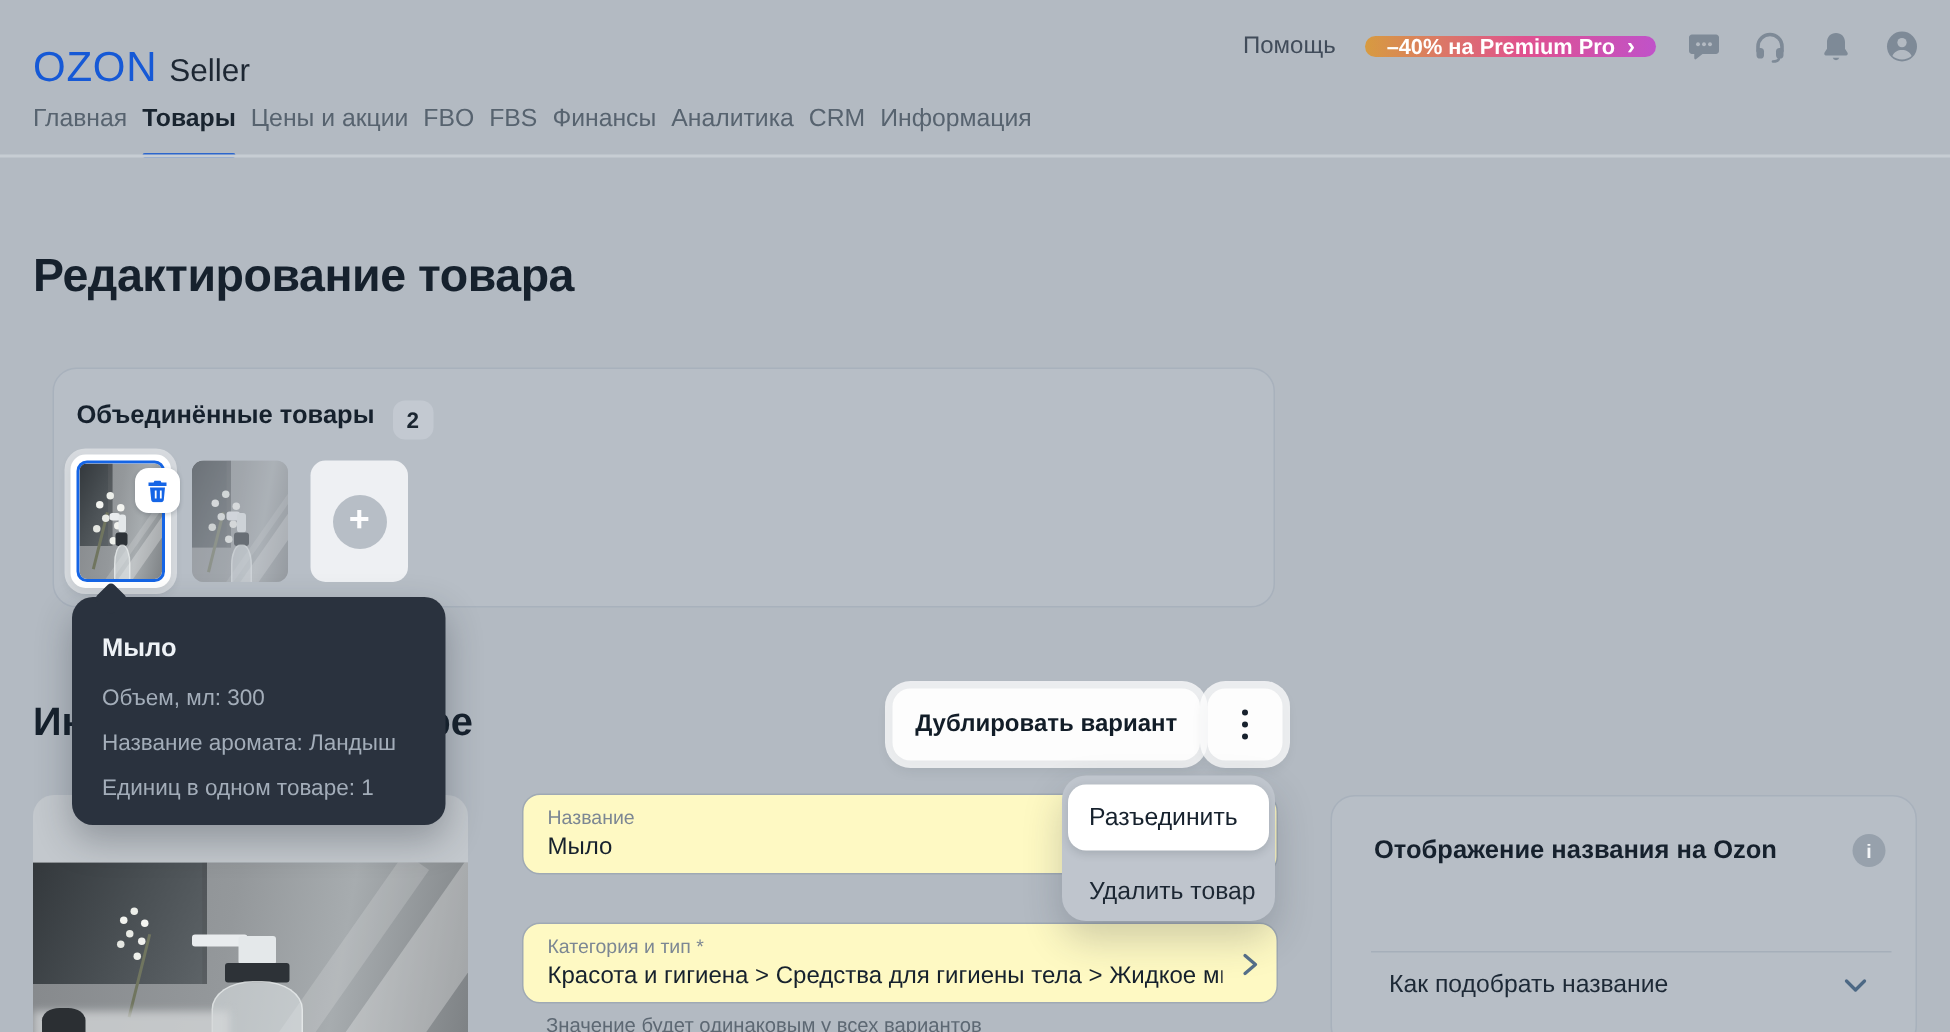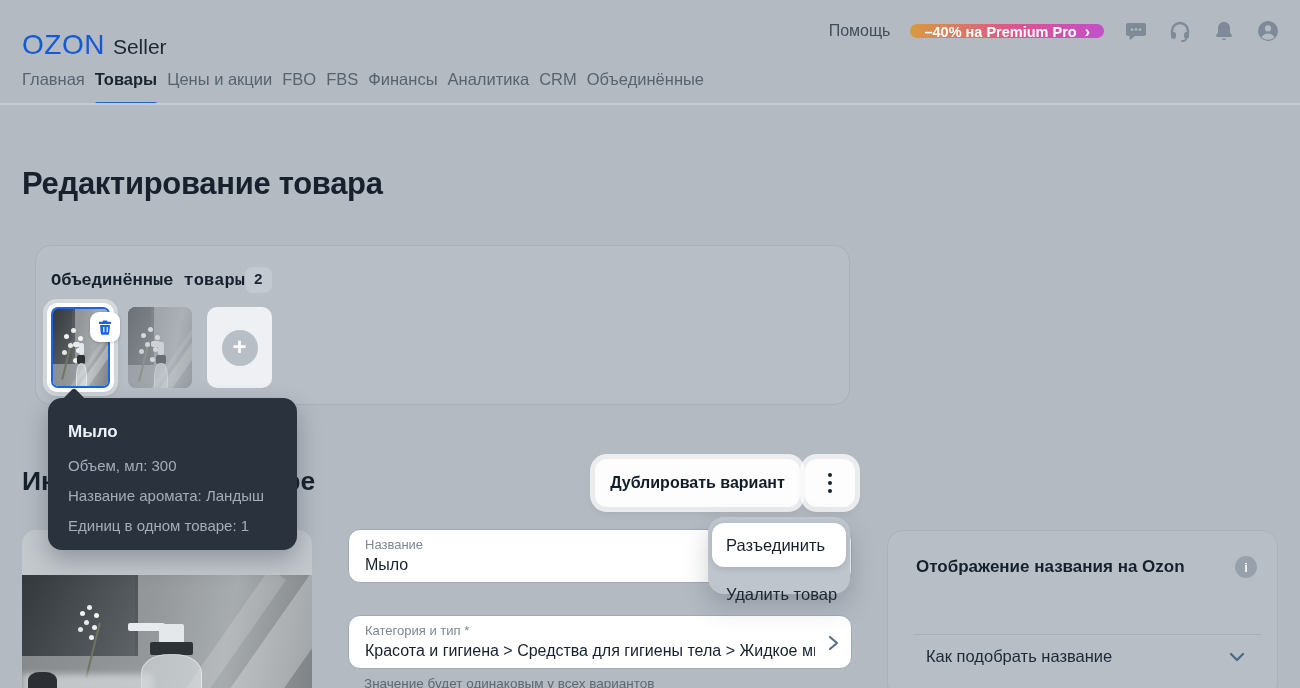--- a/index.html
+++ b/index.html
@@ -25,21 +25,21 @@
   .nav-item { font-size:16.5px; color:#57636f; padding:8px 0 14px; position:relative; white-space:nowrap; }
   .nav-item.active { color:#19242f; font-weight:700; }
   .nav-item.active::after { content:''; position:absolute; left:0; right:0; bottom:-2px; height:3px; border-radius:2px; background:#2c66cc; }
   .nav-divider { position:absolute; top:103px; left:0; width:100%; height:2px; background:#c7cdd3; }
 
   
   .page-title { position:absolute; left:22px; top:166px; font-size:31px; font-weight:800; color:#16212d; letter-spacing:-.3px; }
 
   
   .merged-card { position:absolute; left:35px; top:245px; width:815px; height:160px; border:1px solid #a8b1bc; border-radius:16px; background:#b7bec6; }
-  .merged-head { position:absolute; left:15px; top:21px; display:flex; align-items:center; gap:0;font-family:Liberation Mono, monospace; }
+  .merged-head { position:absolute; left:15px; top:21px; display:flex; align-items:flex-start; gap:12px; }
   .merged-title { font-size:17px; font-weight:700; color:#16212d; }
   .merged-count { min-width:27px; height:26px; padding:0 8px; border-radius:8px; background:#c3c9d1; color:#1b2631;
     font-size:15px; font-weight:600; display:flex; align-items:center; justify-content:center; }
 
   
   .scene { position:relative; width:100%; height:100%; overflow:hidden;
     background:linear-gradient(100deg,#85888b 0%,#94989b 45%,#a7acaf 70%,#7e8285 100%); }
   .sc-mirror { position:absolute; left:0; top:0; width:40%; height:72%;
     background:linear-gradient(115deg,#33383c 0%,#4a5054 55%,#5d6367 100%); border-right:3px solid rgba(255,255,255,.14); }
   .sc-streak-a { position:absolute; right:2%; top:-15%; width:15%; height:160%; background:rgba(255,255,255,.28); transform:rotate(35deg); }
@@ -82,29 +82,29 @@
   
   .dup-btn { position:absolute; left:595px; top:459px; width:205px; height:48px; background:#fdfdfd; border:none; border-radius:12px;
     font-family:inherit; font-size:16px; font-weight:700; color:#121d28;
     box-shadow:0 0 0 5px rgba(255,255,255,.75), 0 4px 10px rgba(30,40,50,.15); z-index:20; }
   .kebab-btn { position:absolute; left:805px; top:459px; width:50px; height:48px; background:#fdfdfd; border:none; border-radius:12px;
     display:flex; flex-direction:column; align-items:center; justify-content:center; gap:4px;
     box-shadow:0 0 0 5px rgba(255,255,255,.75), 0 4px 10px rgba(30,40,50,.15); z-index:20; }
   .kebab-dot { width:4px; height:4px; border-radius:50%; background:#18222e; }
 
   
-  .dropdown { position:absolute; left:708px; top:517px; width:142px; height:77px; background:#bfc5cd; border-radius:16px;
+  .dropdown { position:absolute; left:708px; top:517px; width:142px; height:97px; background:#bfc5cd; border-radius:16px;
     z-index:25; box-shadow:0 12px 26px rgba(35,45,58,.22); }
   .dd-item-active { position:absolute; left:4px; top:6px; width:134px; height:44px; background:#fff; border-radius:12px;
     display:flex; align-items:center; padding-left:14px; font-size:16.5px; color:#16212d; font-weight:500;
     box-shadow:0 2px 6px rgba(30,40,50,.15); }
   .dd-item { position:absolute; left:18px; top:68px; font-size:16.5px; color:#1c2733; font-weight:500; white-space:nowrap; }
 
   
-  .field { position:absolute; left:348px; width:504px; height:54px; border:1px solid #9fa9b4; border-radius:12px; background:#ffffff; }
+  .field { position:absolute; left:348px; width:504px; height:54px; border:1px solid #9fa9b4; border-radius:12px; background:#fef9c3; }
   .field-name { top:529px; }
   .field-category { top:615px; }
   .field-label { position:absolute; left:16px; top:7px; font-size:13px; color:#7c8793; }
   .field-value { position:absolute; left:16px; top:26px; font-size:16px; color:#16212d; white-space:nowrap; overflow:hidden; width:450px; }
   .field-chev { position:absolute; right:10px; top:17px; }
   .field-hint { position:absolute; left:364px; top:676px; font-size:13.5px; color:#5d6873; }
 
   
   .photo-card { position:absolute; left:22px; top:530px; width:290px; height:158px; background:#c3c8cd; border-radius:14px 14px 0 0; overflow:hidden; }
   .photo-main { position:absolute; left:0; top:45px; width:290px; height:113px; }
@@ -171,21 +171,21 @@
 
   <div class="nav">
     <span class="nav-item">Главная</span>
     <span class="nav-item active">Товары</span>
     <span class="nav-item">Цены и акции</span>
     <span class="nav-item">FBO</span>
     <span class="nav-item">FBS</span>
     <span class="nav-item">Финансы</span>
     <span class="nav-item">Аналитика</span>
     <span class="nav-item">CRM</span>
-    <span class="nav-item">Объединённые</span>
+    <span class="nav-item">Информация</span>
   </div>
   <div class="nav-divider"></div>
 
   <h1 class="page-title">Редактирование товара</h1>
 
   <div class="merged-card">
     <div class="merged-head">
       <span class="merged-title">Объединённые товары</span>
       <span class="merged-count">2</span>
     </div>

